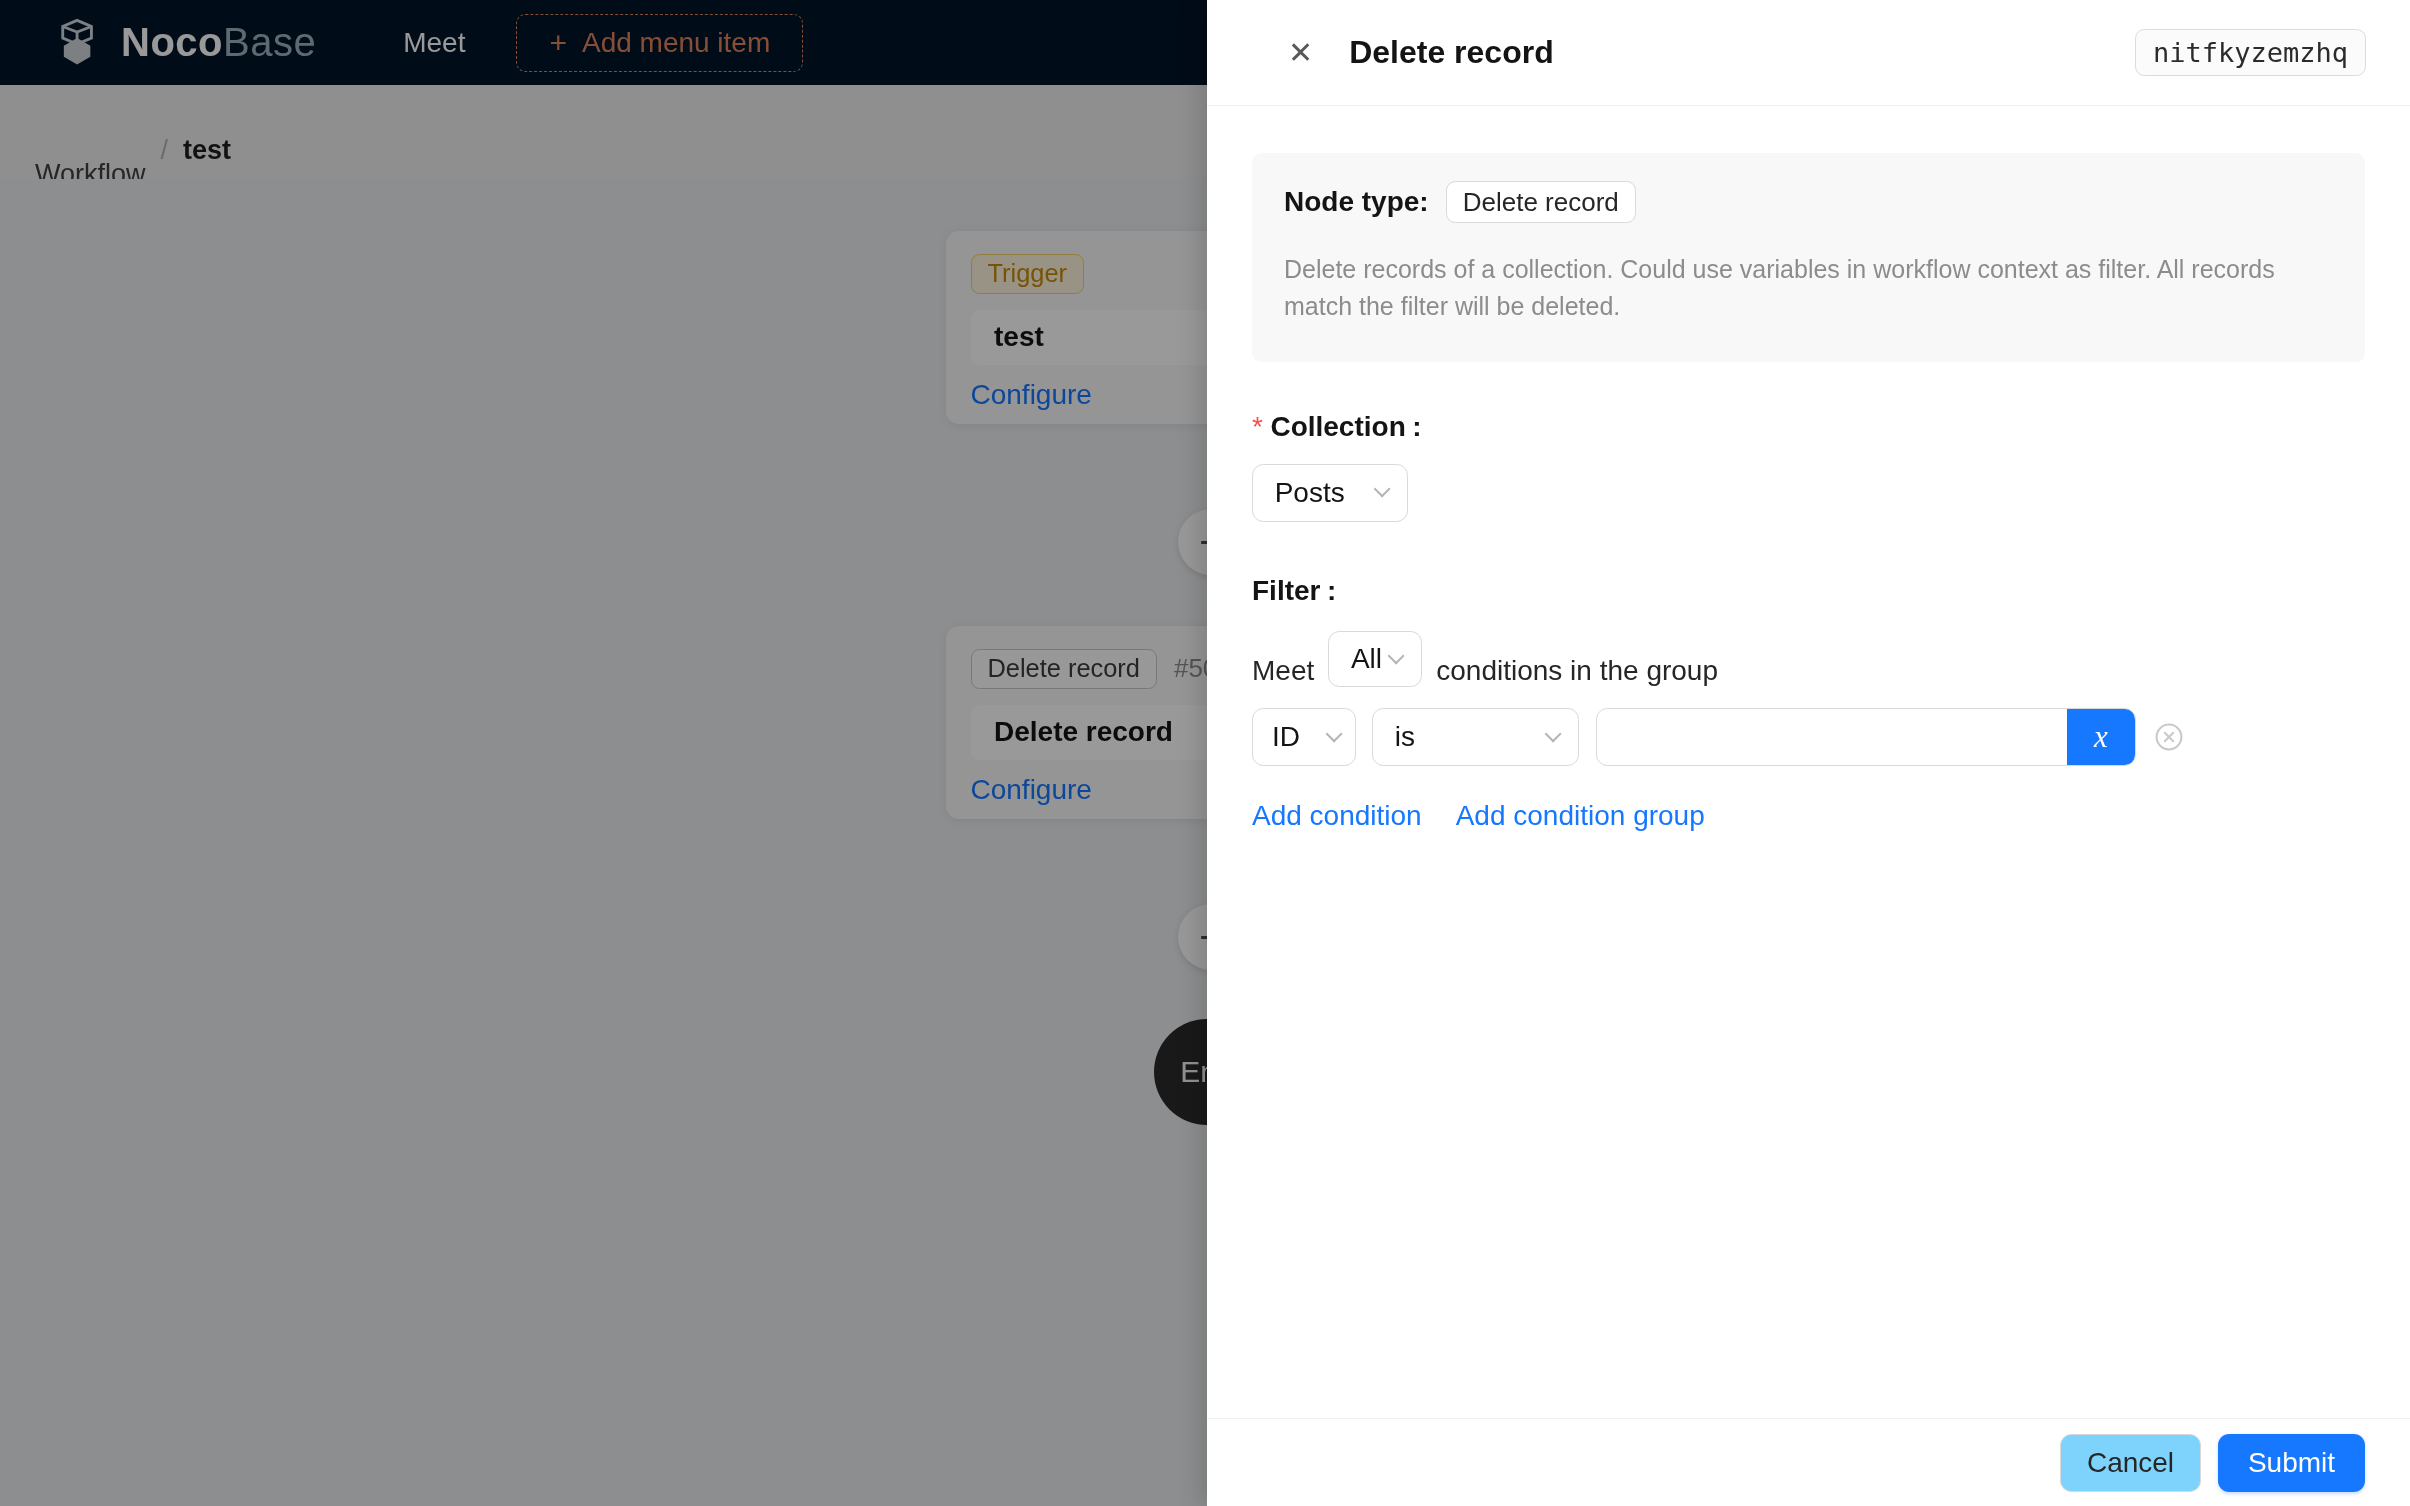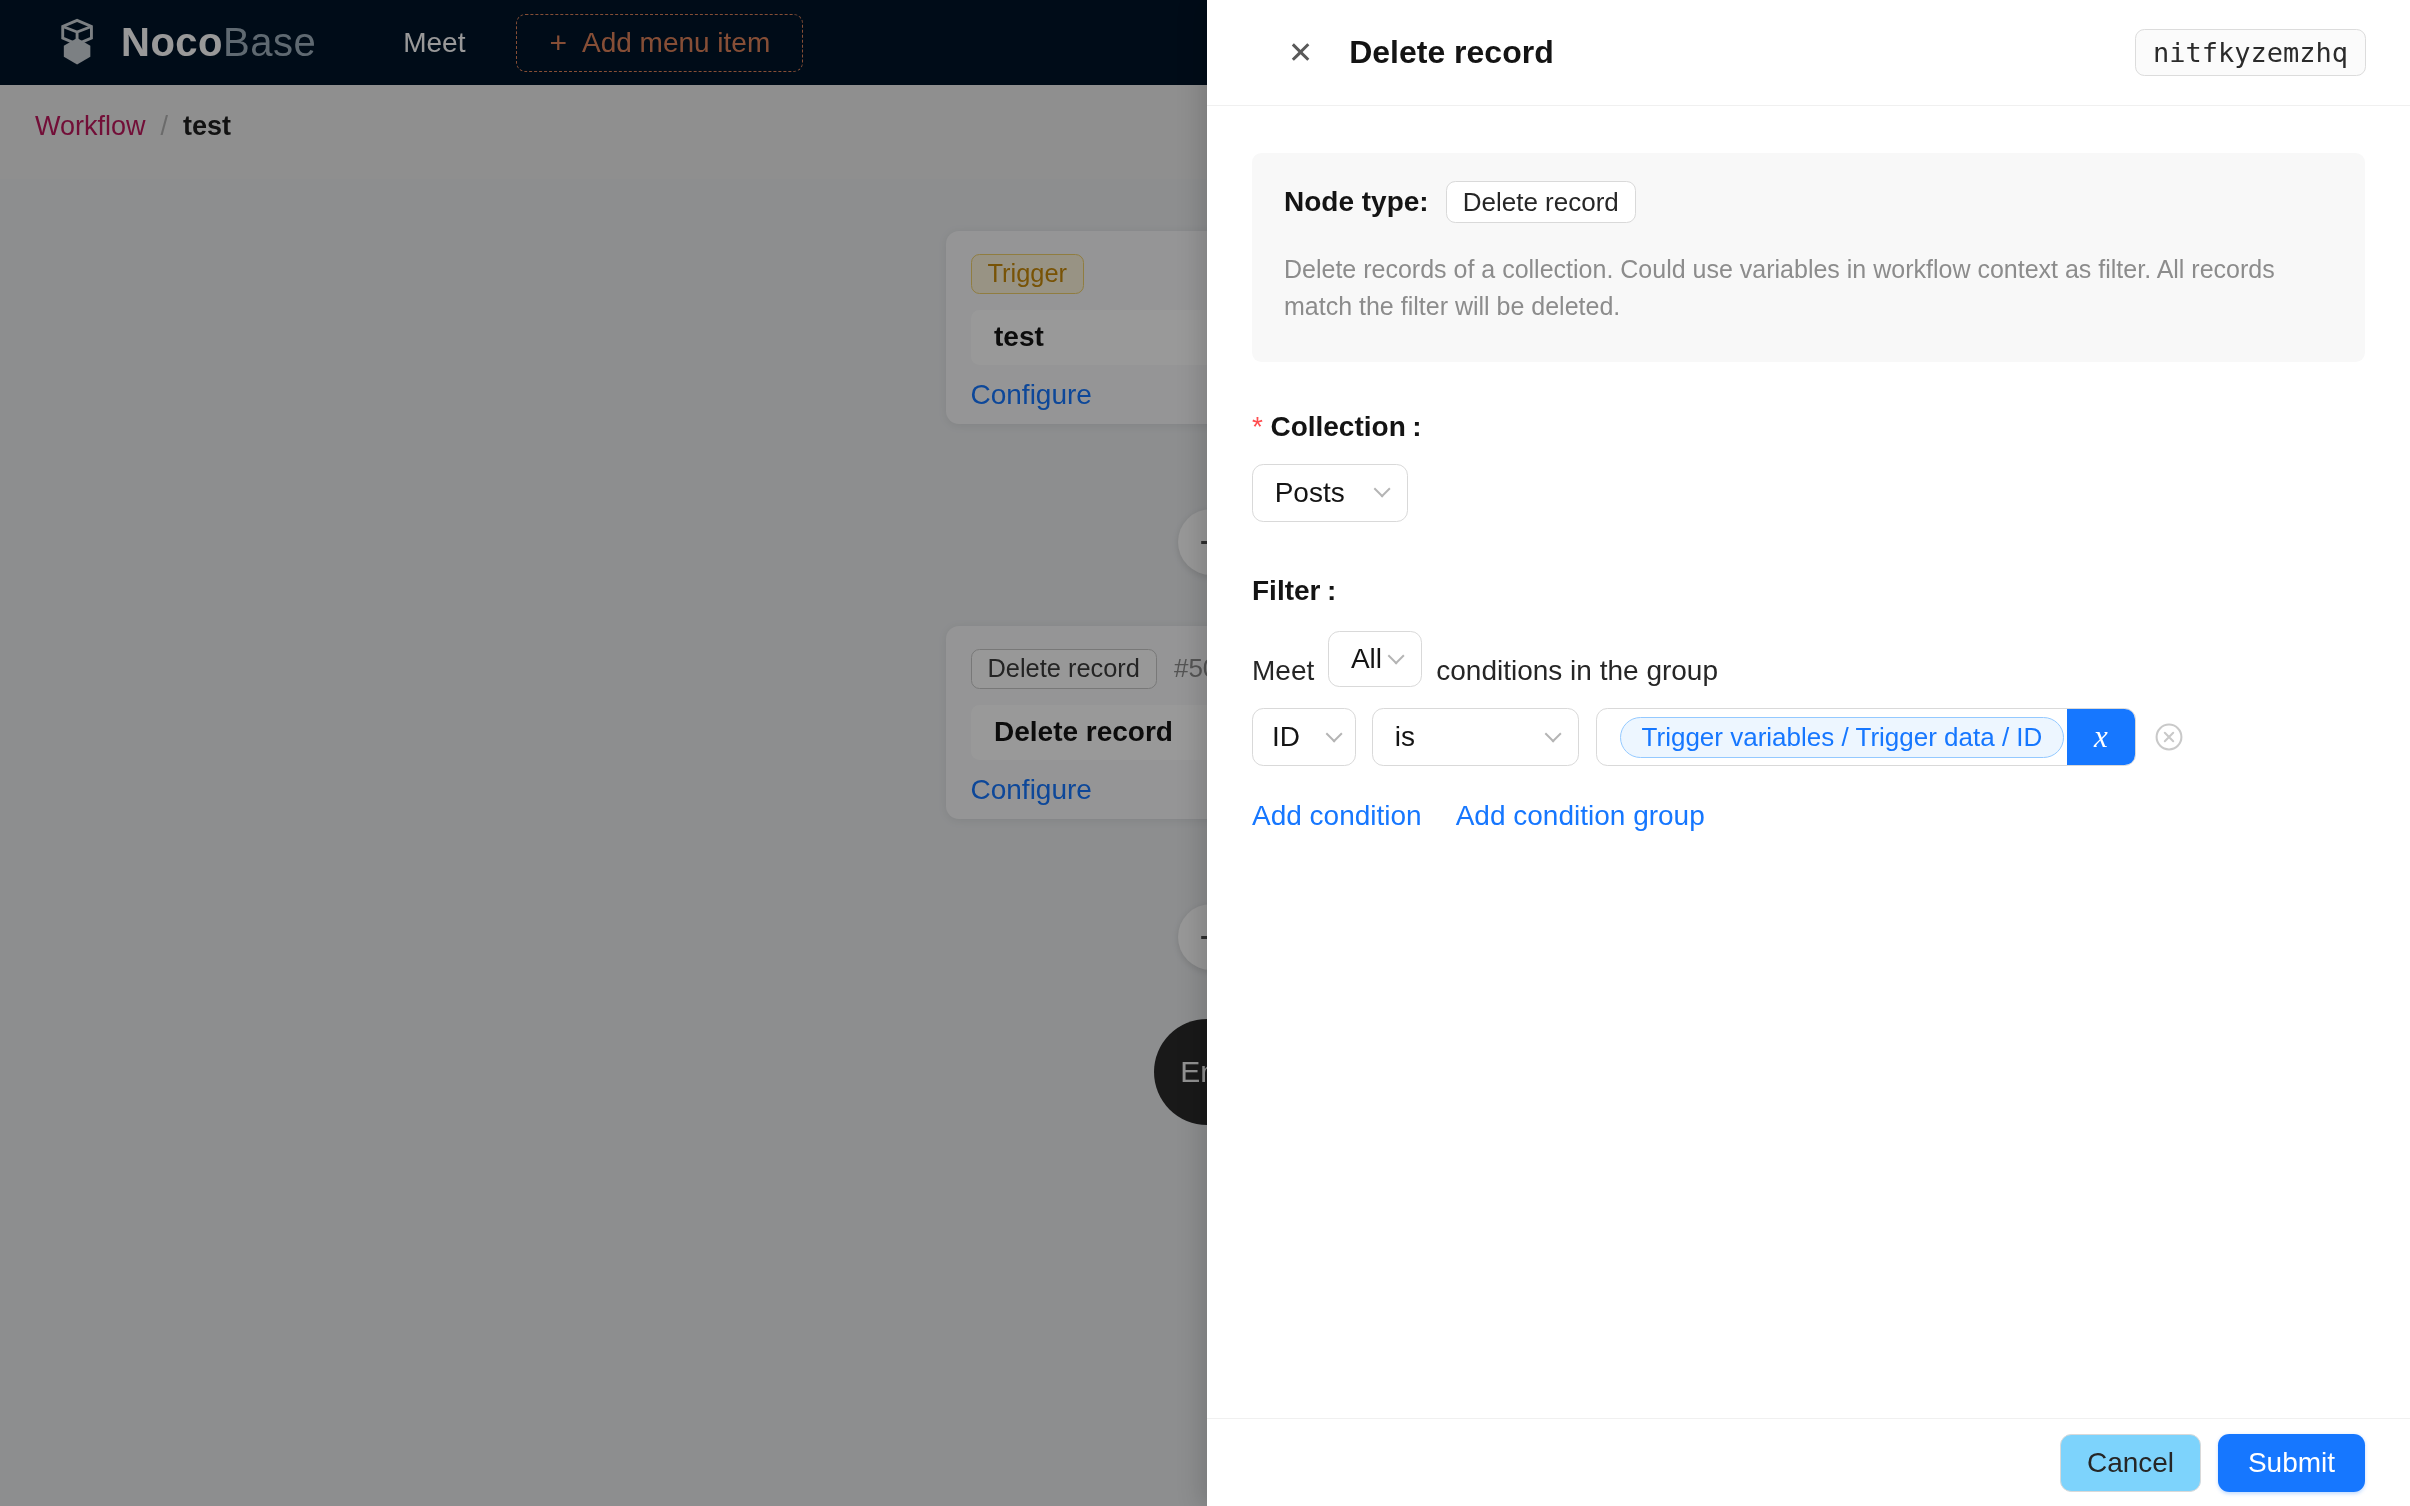--- a/index.html
+++ b/index.html
@@ -15,21 +15,21 @@
   .logo-text { font-size:40px; letter-spacing:0.5px; }
   .logo-bold { color:#ffffff; font-weight:800; }
   .logo-light { color:#9fb0bc; font-weight:300; }
   .nav-home { margin-left:87px; font-size:28px; color:#ffffff; }
   .add-menu-btn { margin-left:51px; height:58px; padding:0 32px; display:flex; align-items:center; gap:15px;
                   border:1.9px dashed #e0835a; border-radius:9.4px; color:#e0835a; font-size:28px; background:transparent; }
   .add-plus { font-size:30px; line-height:1; }
 
   .header-band { position:absolute; left:0; top:85px; width:2411px; height:94px; background:#efefef; }
   .breadcrumb { position:absolute; left:35px; top:26px; font-size:27px; display:flex; gap:15px; align-items:center; }
-  .bc-link { color:#be185d; }
+  .bc-link { color:#404040;margin-top:48px; }
   .bc-sep { color:#b3b3b3; }
   .bc-current { color:#1f1f1f; font-weight:700; }
 
   .canvas { position:absolute; left:0; top:179px; width:2411px; height:1328px; background:#ebedef; }
   .connector { position:absolute; left:1209px; width:1.9px; background:#d9d9d9; }
   .wf-card { position:absolute; left:946px; width:435px; height:193px; background:#f8f9fa;
              border-radius:13px; box-shadow:0 1.9px 9.4px rgba(0,0,0,.07); padding:22.6px 24.5px; }
   .card-tag-row { display:flex; align-items:center; gap:17px; }
   .tag-gold { display:inline-block; padding:4.7px 16px; border:1.9px solid #f0d06c; background:#fdf6dd;
               color:#c98a0a; border-radius:8.5px; font-size:25.4px; }
@@ -214,21 +214,20 @@
         <div class="cond-row">
           <div class="select sel-field">
             <span>ID</span>
             <span class="chev"></span>
           </div>
           <div class="select sel-op">
             <span>is</span>
             <span class="chev"></span>
           </div>
           <div class="var-input">
-            <span class="var-tag">Trigger variables / Trigger data / ID</span>
             <span class="var-btn">x</span>
           </div>
           <span class="remove-btn">
             <svg width="28" height="28" viewBox="0 0 30 30">
               <circle cx="15" cy="15" r="13.3" fill="none" stroke="#c9c9c9" stroke-width="2.2"></circle>
               <path d="M10.5 10.5 L19.5 19.5 M19.5 10.5 L10.5 19.5" stroke="#c9c9c9" stroke-width="2.2" stroke-linecap="round"></path>
             </svg>
           </span>
         </div>
 

